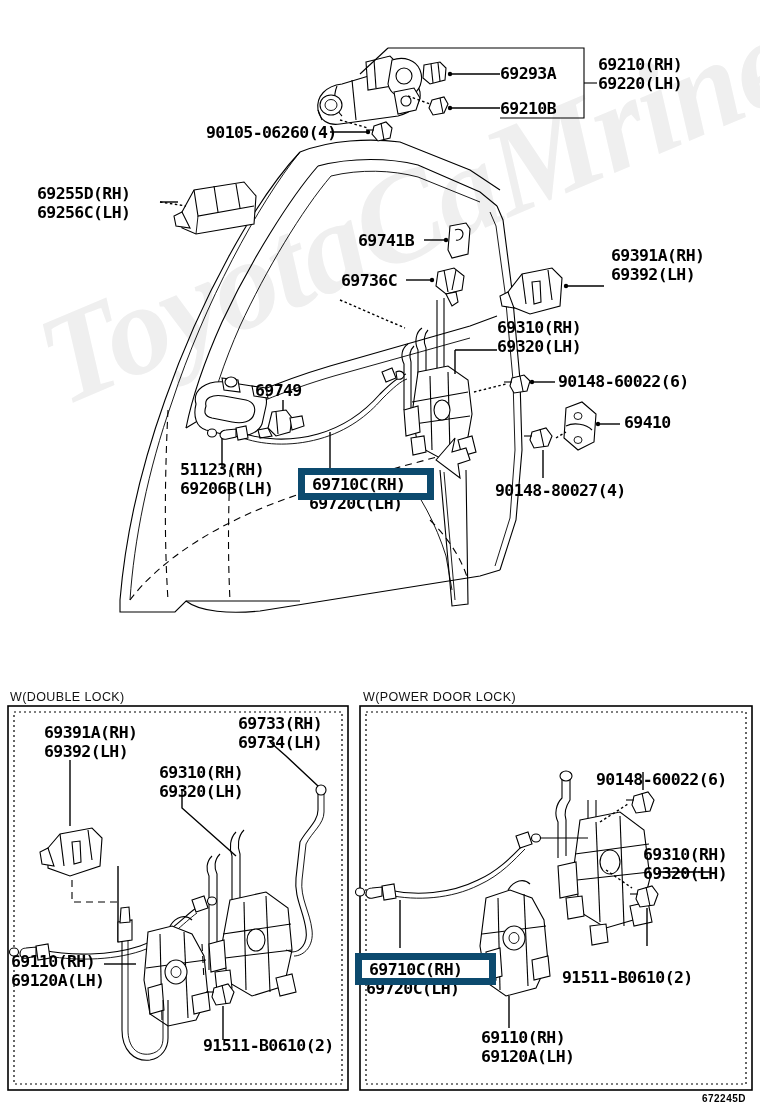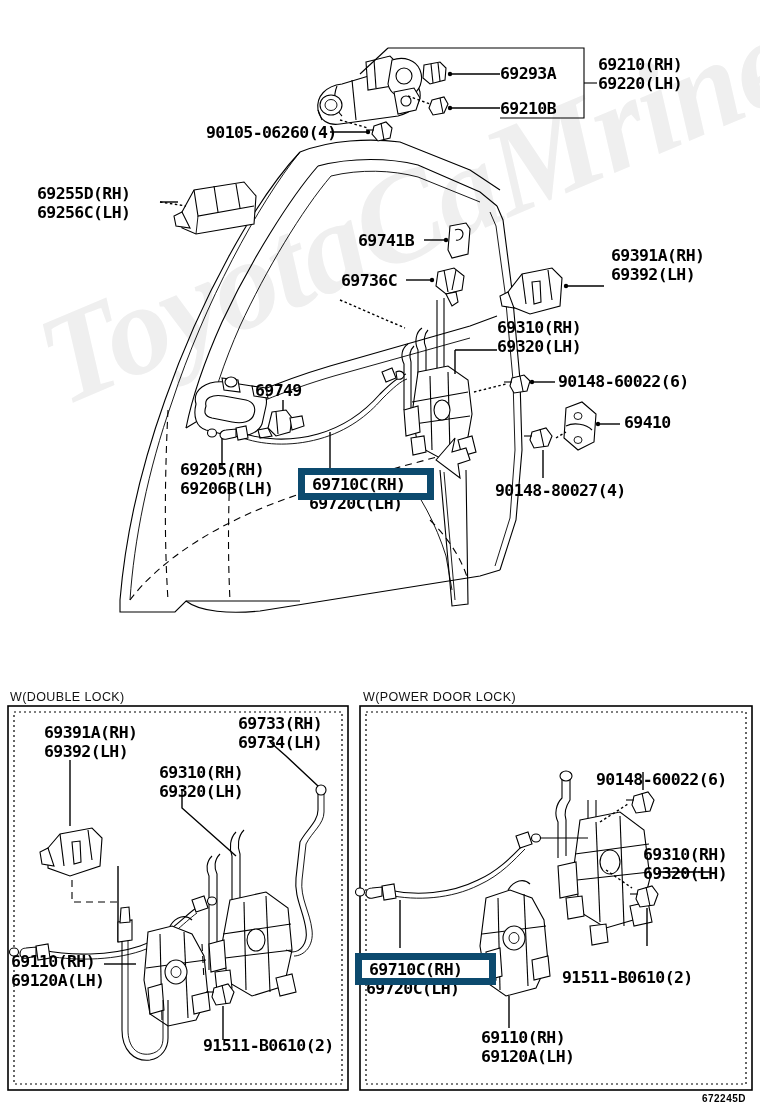--- a/index.html
+++ b/index.html
@@ -354,21 +354,21 @@
   <div class="lbl" style="left:558px;top:372px;">
     <div>90148-60022(6)</div>
   </div>
   <div class="lbl" style="left:255px;top:381px;">
     <div>69749</div>
   </div>
   <div class="lbl" style="left:624px;top:413px;">
     <div>69410</div>
   </div>
   <div class="lbl two" style="left:180px;top:460px;">
-    <div>69205(RH)</div>
+    <div>51123(RH)</div>
     <div>69206B(LH)</div>
   </div>
   <div class="lbl" style="left:495px;top:481px;">
     <div>90148-80027(4)</div>
   </div>
 
   <div class="hl-under" style="left:309px;top:494px;font-size:16.5px;">69720C(LH)</div>
   <div class="hl-box" style="left:298px;top:468px;width:136px;height:32px;">
     <span class="hl-text" style="font-size:16.5px;">69710C(RH)</span>
   </div>

